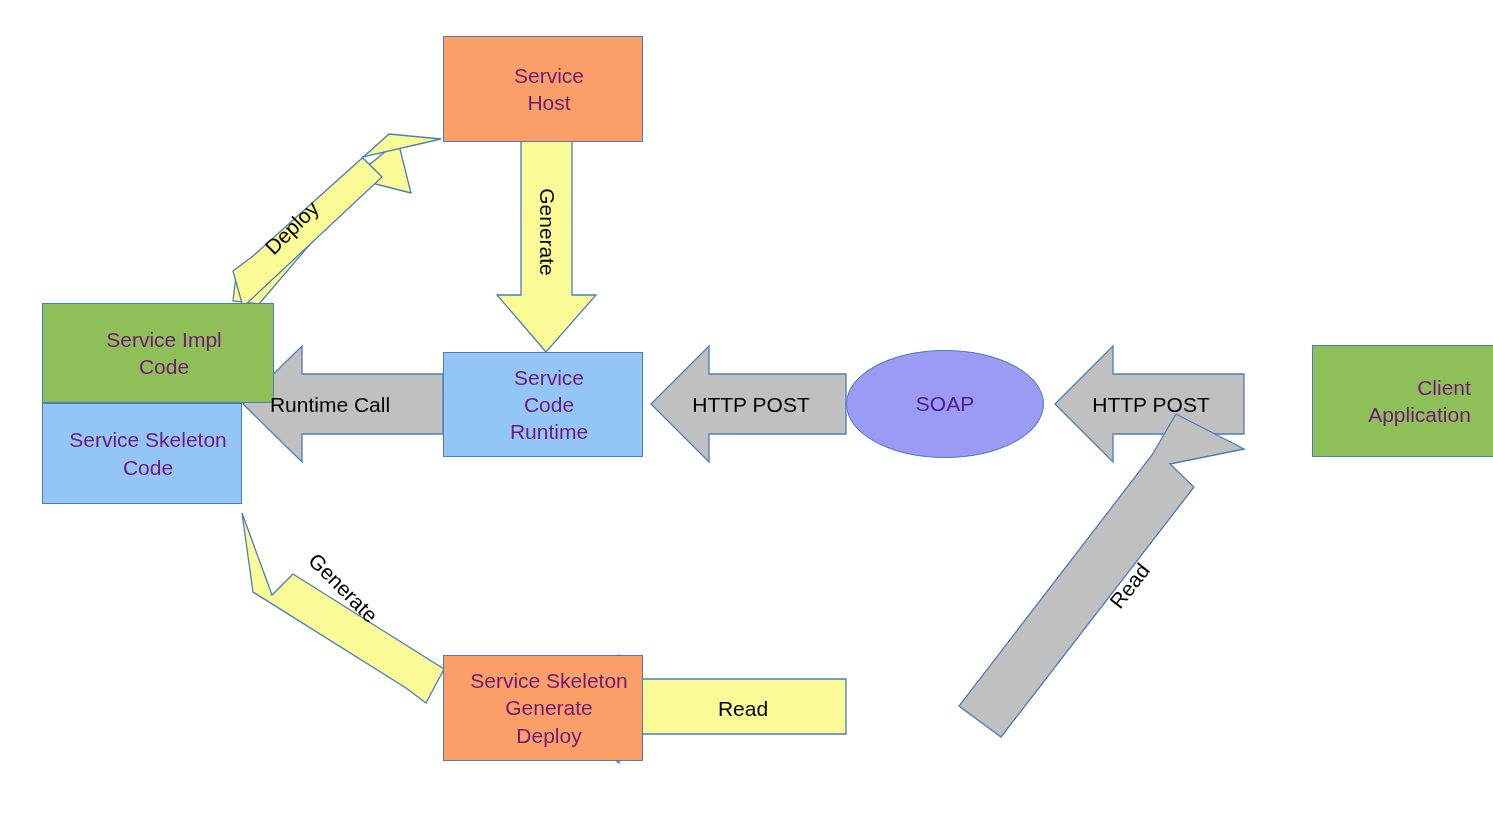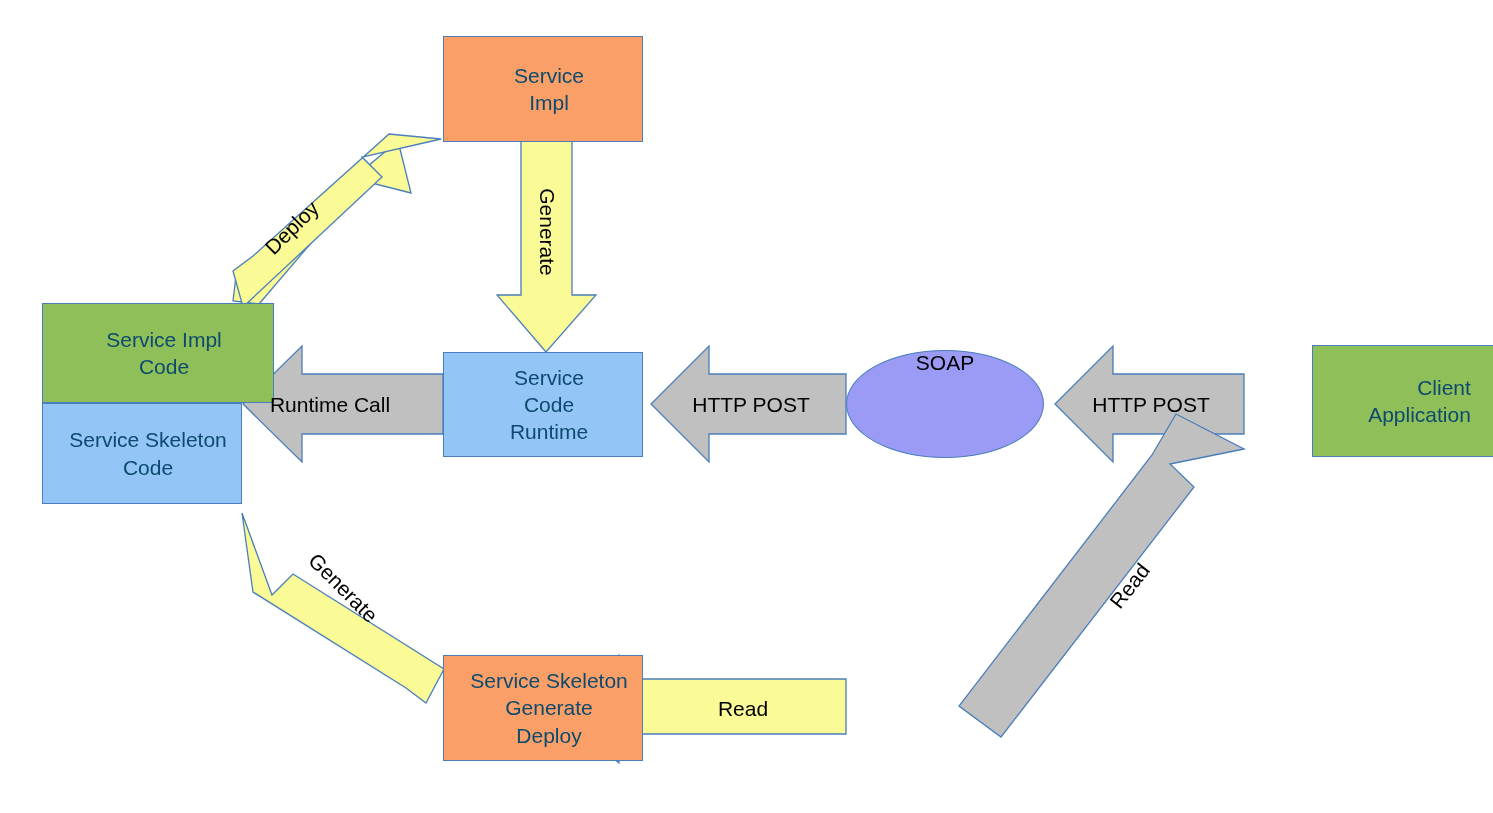--- a/index.html
+++ b/index.html
@@ -18,41 +18,41 @@
     overflow: hidden;
   }
   .node {
     position: absolute;
     box-sizing: border-box;
     border: 1px solid #4a7ebb;
     display: flex;
     align-items: center;
     justify-content: center;
     text-align: center;
-    color: #0c4a6e;
+    color: #701a75;
     font-size: 21px;
     line-height: 1.30;
     z-index: 5;
     padding-left: 12px;
   }
   .node-orange { background: #F99F67; }
   .node-green  { background: #8FBF59; }
   .node-blue   { background: #93C6F7; }
 
   .ellipse {
     position: absolute;
     box-sizing: border-box;
     border: 1px solid #4a7ebb;
     border-radius: 50%;
     background: #9B9BF5;
     display: flex;
-    align-items: flex-start;
+    align-items: center;
     justify-content: center;
     text-align: center;
-    color: #000000;
+    color: #4c1d95;
     font-size: 21px;
     z-index: 5;
   }
 
   
   .arrow-layer {
     position: absolute;
     left: 0; top: 0;
     width: 1493px;
     height: 813px;
@@ -106,21 +106,21 @@
 
     <g>
       <polygon points="1245,448 1238,520 1199,486 1028,700 975,761 958,711 1005,658 1173,448 1139,417 1211,410" fill="none" stroke="none"></polygon>
       <polygon points="1244,449 1170,464 1194,487 1001,737 959,706 1152,455 1176,414" fill="#C0C0C0" stroke="#4a7ebb" stroke-width="1.3"></polygon>
     </g>
   </svg>
 
   <div class="node node-orange" style="left:443px; top:36px; width:200px; height:106px;">
     <div>
       <div>Service</div>
-      <div>Impl</div>
+      <div>Host</div>
     </div>
   </div>
 
   <div class="node node-green" style="left:42px; top:303px; width:232px; height:100px;">
     <div>
       <div>Service Impl</div>
       <div>Code</div>
     </div>
   </div>
 

